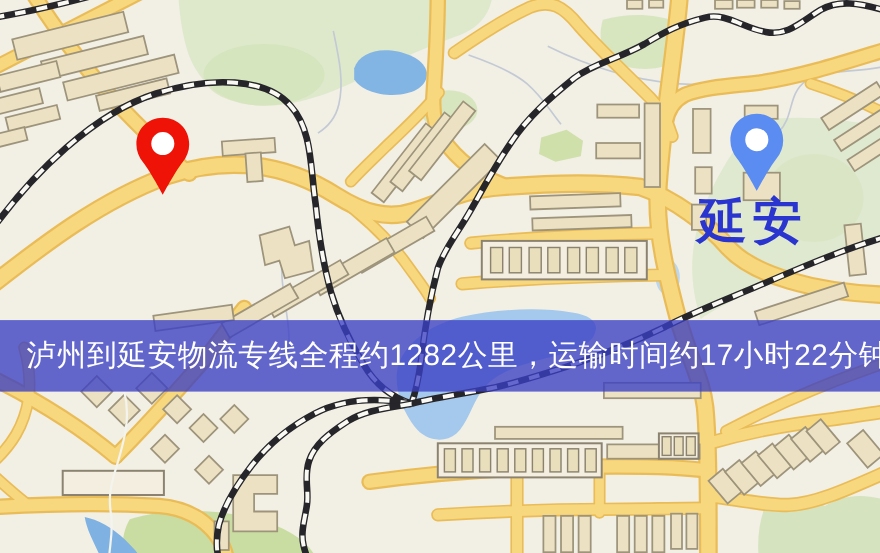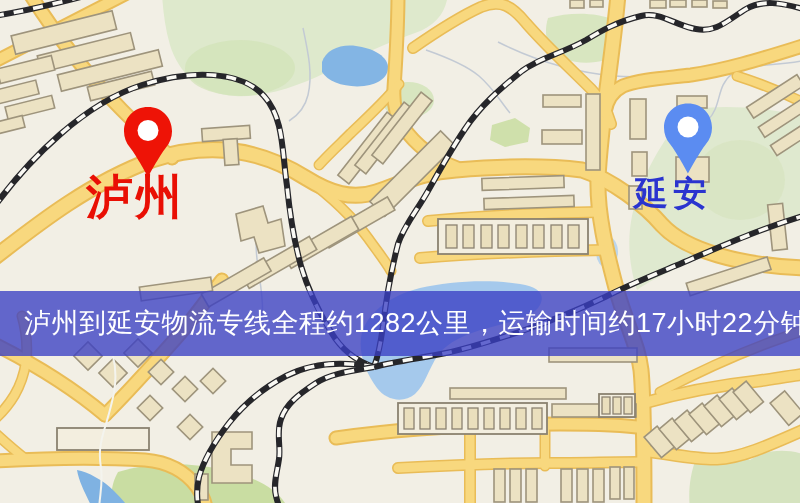--- a/index.html
+++ b/index.html
@@ -17,21 +17,21 @@
   .bld{fill:#ece2c3;stroke:#9e947c;stroke-width:1.6;}
   .bldc{fill:#f3eedf;stroke:#8b8270;stroke-width:1.8;}
   .cell{fill:#eadfbd;stroke:#8b8270;stroke-width:1.3;}
   .contour{fill:none;stroke:#c3cad4;stroke-width:1.5;}
   .contour-w{fill:none;stroke:#f4f4ee;stroke-width:2;}
 
   .pin{position:absolute;}
   .pin svg{display:block;}
   .marker-label{position:absolute;font-family:"Liberation Serif","DejaVu Serif",serif;font-weight:bold;white-space:nowrap;}
   .origin-label{left:86px;top:166px;font-size:47px;color:#e90f04;letter-spacing:2px;}
-  .dest-label{left:634px;top:171px;font-size:34px;color:#2a34cf;letter-spacing:5px;}
+  .dest-label{left:634px;top:171px;font-size:45px;color:#2a34cf;letter-spacing:5px;}
 
   .banner{position:absolute;left:0;top:291px;width:800px;height:65px;
     background:rgba(58,63,196,0.78);box-sizing:border-box;padding-left:24px;
     color:#ffffff;font-size:27px;line-height:65px;white-space:nowrap;letter-spacing:0.5px;}
 </style>
 </head>
 <body>
 
 <div class="map-wrap">
 
@@ -269,21 +269,20 @@
 
     <path class="contour-w" d="M113,356 C119,380 113,400 106,424 C99,445 99,456 101,468 C103,483 100,493 99,509"></path>
   </svg>
 
   <div class="pin" style="left:123px;top:106px;">
     <svg width="50" height="72" viewBox="0 0 50 72">
       <path d="M25,1 C11.2,1 1,11.5 1,25.2 C1,31.4 3.2,36.8 7,41.5 C13.5,49.6 25,71 25,71 C25,71 36.5,49.6 43,41.5 C46.8,36.8 49,31.4 49,25.2 C49,11.5 38.8,1 25,1 Z" fill="#ee1306"></path>
       <circle cx="25" cy="24.5" r="10.5" fill="#ffffff"></circle>
     </svg>
   </div>
-  <div class="marker-label origin-label">泸州</div>
 
   <div class="pin" style="left:663px;top:102px;">
     <svg width="50" height="73" viewBox="0 0 50 72">
       <path d="M25,1 C11.2,1 1,11.5 1,25.2 C1,31.4 3.2,36.8 7,41.5 C13.5,49.6 25,71 25,71 C25,71 36.5,49.6 43,41.5 C46.8,36.8 49,31.4 49,25.2 C49,11.5 38.8,1 25,1 Z" fill="#5b8cf1"></path>
       <circle cx="25" cy="24.5" r="10.5" fill="#ffffff"></circle>
     </svg>
   </div>
   <div class="marker-label dest-label">延安</div>
 
   <div class="banner">

